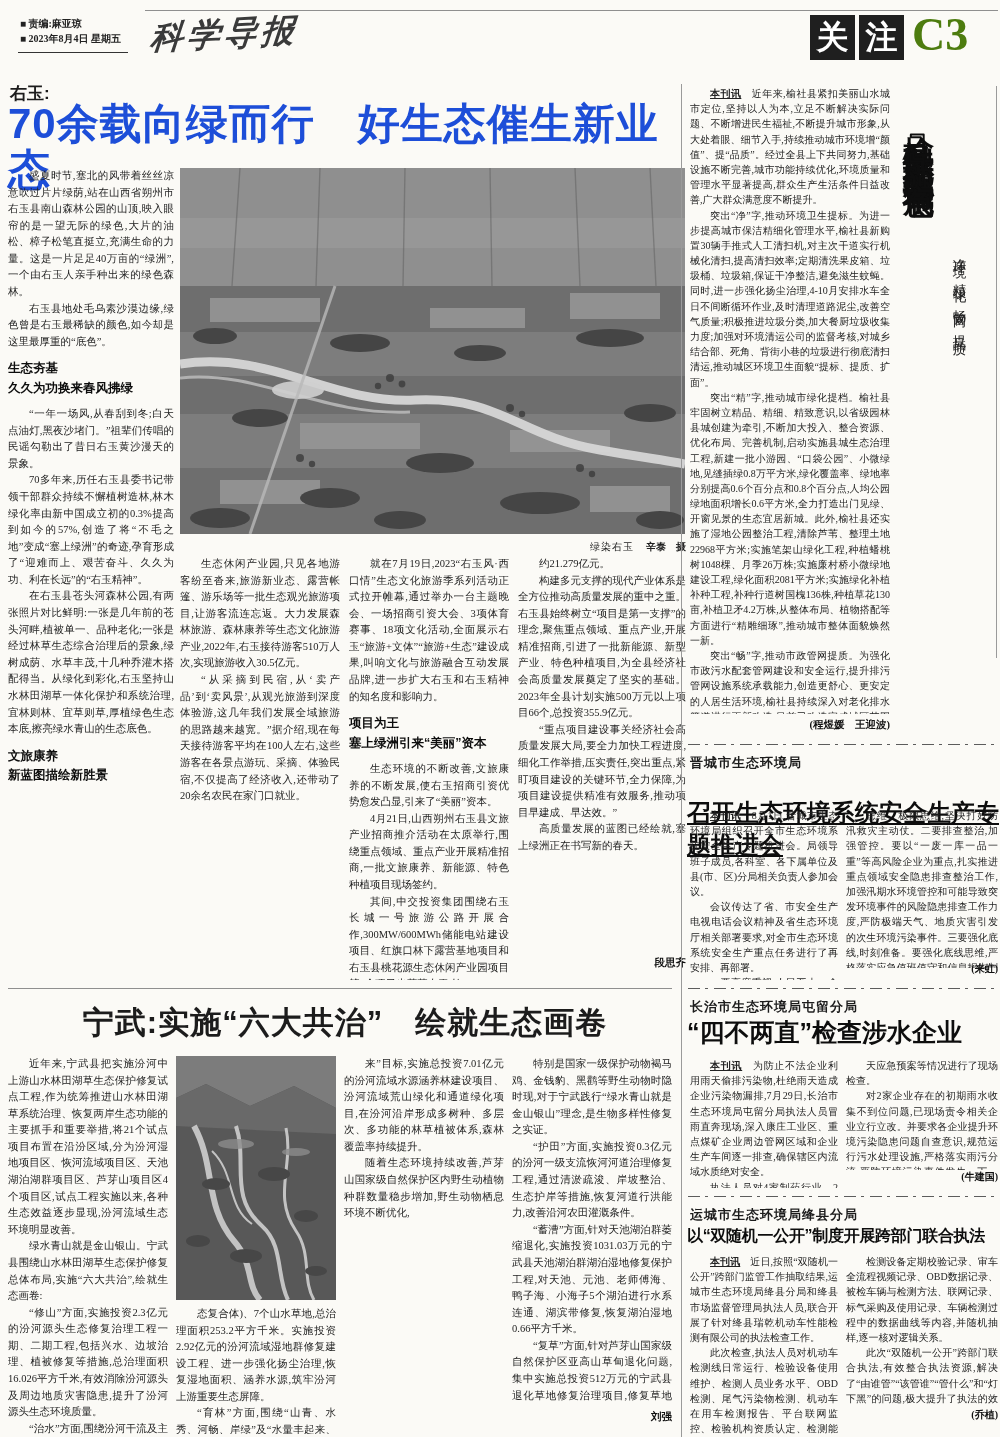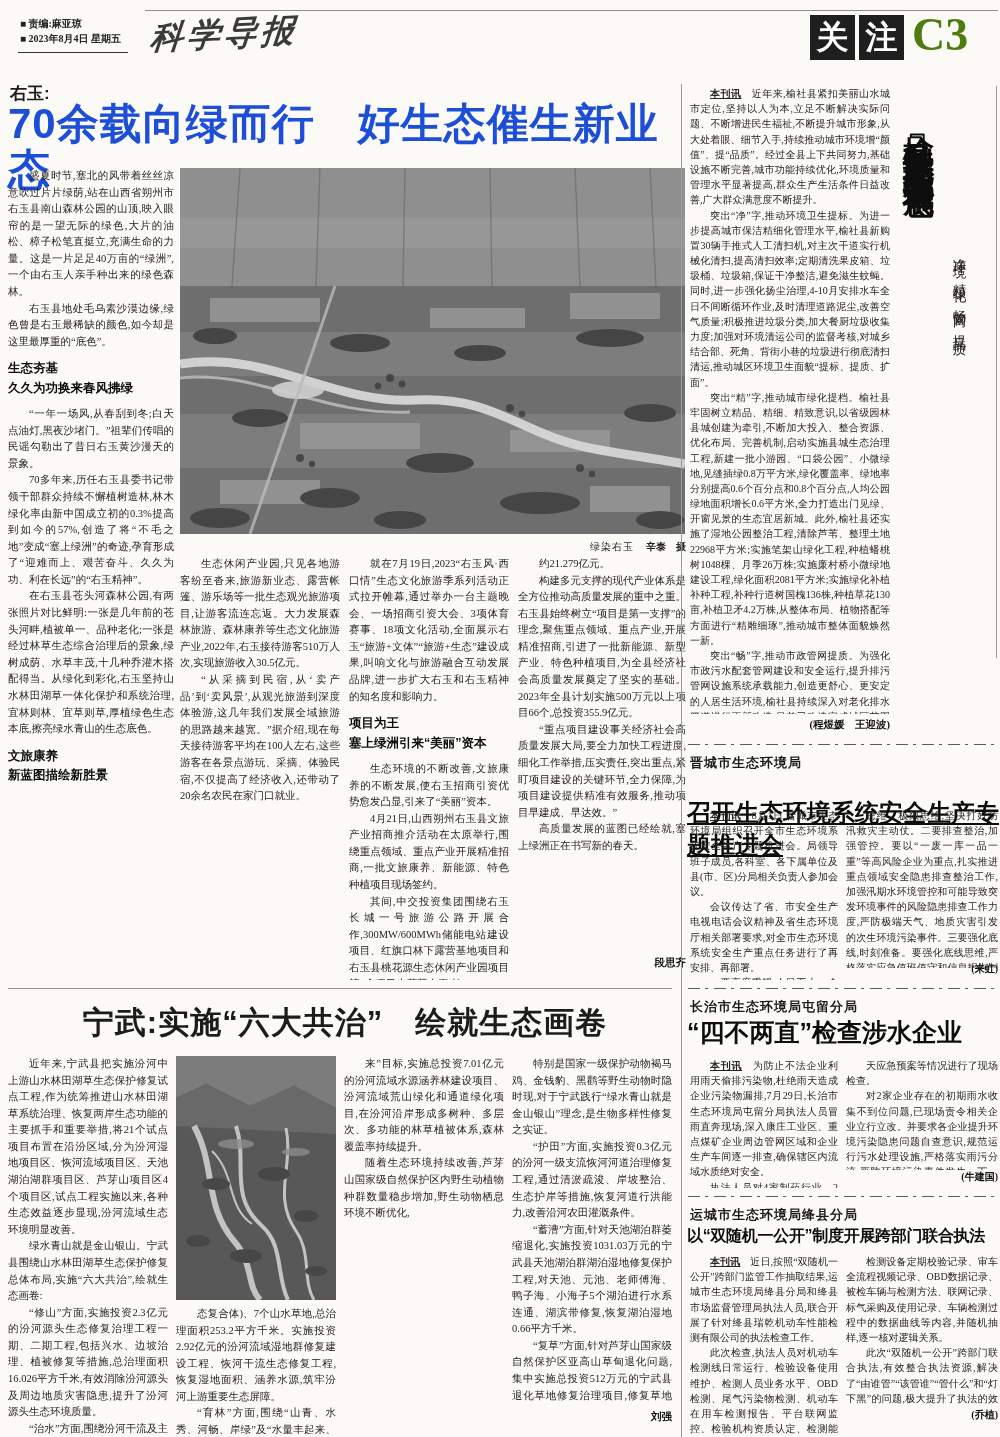--- a/index.html
+++ b/index.html
@@ -274,21 +274,21 @@
           <ellipse cx="22" cy="185" rx="12" ry="6"></ellipse>
             <ellipse cx="140" cy="215" rx="11" ry="5"></ellipse>
         </g>
         <g fill="#8c8c8c" opacity="0.8">
           <ellipse cx="60" cy="88" rx="18" ry="5"></ellipse>
             <ellipse cx="120" cy="96" rx="14" ry="4"></ellipse>
         </g>
       </svg>
     </div>
     <div>
-        <p>态复合体)、7个山水草地,总治理面积253.2平方千米。实施投资2.92亿元的汾河流域湿地群修复建设工程、恢河干流生态修复工程,恢复湿地面积、涵养水源,筑牢汾河上游重要生态屏障。</p>
+        <p>态复合体)、7个山水草地,总治理面积253.2平方千米。实施投资2.92亿元的汾河流域湿地群修复建设工程、进一步强化扬尘治理,恢复湿地面积、涵养水源,筑牢汾河上游重要生态屏障。</p>
         <p>“育林”方面,围绕“山青、水秀、河畅、岸绿”及“水量丰起来、水质好起</p>
       </div>
   </div>
   <div class="col" style="left:344px;top:1056px;width:160px;height:378px;">
     <div>
         <p>来”目标,实施总投资7.01亿元的汾河流域水源涵养林建设项目、汾河流域荒山绿化和通道绿化项目,在汾河沿岸形成多树种、多层次、多功能的林草植被体系,森林覆盖率持续提升。</p>
         <p>随着生态环境持续改善,芦芽山国家级自然保护区内野生动植物种群数量稳步增加,野生动物栖息环境不断优化,</p>
       </div>
   </div>
   <div class="col" style="left:512px;top:1056px;width:160px;height:350px;">

